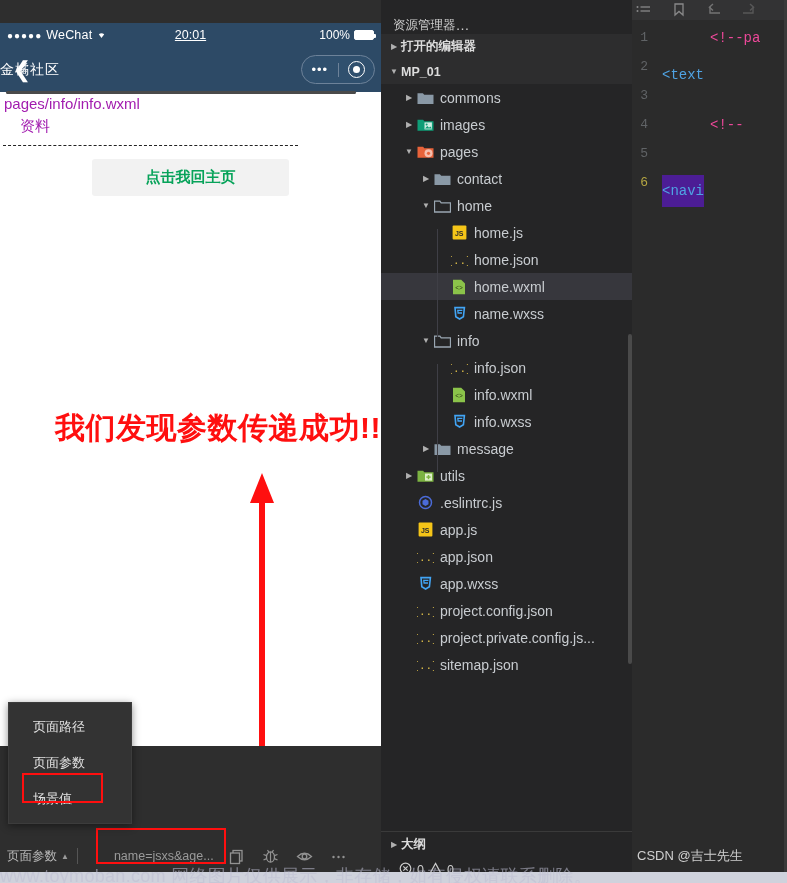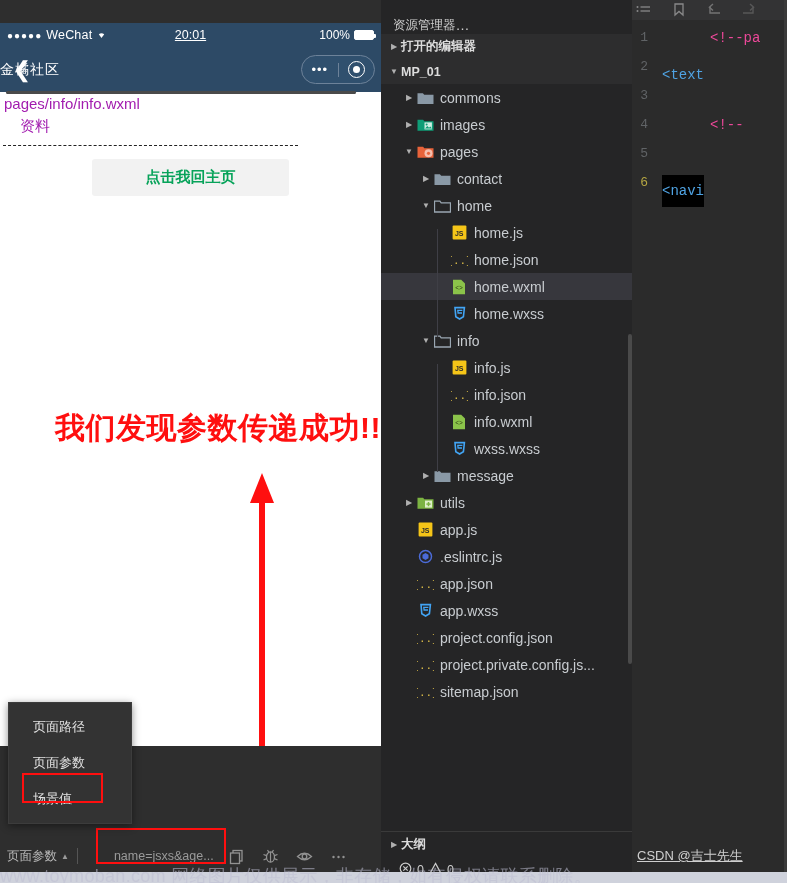--- a/index.html
+++ b/index.html
@@ -104,22 +104,22 @@
   
   .editor { position: absolute; left: 632px; top: 0; width: 155px; height: 883px; background: #2b2b2b; }
   .ed-toolbar { height: 20px; background: #333334; display: flex; align-items: center; gap: 19px; padding-left: 4px; }
   .ed-toolbar .tb { width: 16px; height: 14px; opacity: .62; cursor: pointer; }
   .ed-code { position: relative; padding-top: 3px; font-family: "Liberation Mono", "DejaVu Sans Mono", monospace; font-size: 14px; }
   .cl { height: 29px; display: flex; align-items: center; white-space: nowrap; }
   .ln { width: 30px; text-align: right; padding-right: 14px; color: #606366; font-size: 13px; flex: none; }
   .ln.cur { color: #b5a642; }
   .ctok { color: #ec4899; margin-left: 48px; }
   .ctok-b { color: #4fa3e3; margin-top: 16px; }
-  .selbg { background: #000000; padding: 8px 0; }
-  .csdn { position: absolute; left: 5px; bottom: 18px; color: #cfcfcf; font-size: 13px; white-space: nowrap; text-decoration: underline; }
+  .selbg { background: #4c1d95; padding: 8px 0; }
+  .csdn { position: absolute; left: 5px; bottom: 18px; color: #cfcfcf; font-size: 13px; white-space: nowrap; }
   .ed-rightbar { position: absolute; right: 0; top: 0; width: 3px; height: 883px; background: #3a3a3a; }
 </style>
 </head>
 <body>
 
 <div id="root">
 
   <div class="sim-wrap">
     <div class="sim-topgap"></div>
 
@@ -331,42 +331,31 @@
         </div>
         <div class="row">
           <span style="display:inline-block;width:55px;flex:none"></span>
           <span class="tw"></span>
           <span class="ico">
             <svg width="15" height="15" viewBox="0 0 15 15">
               <path d="M3 1.6 h9.4 l-1 9.2 -3.8 2.2 -3.8-2.2 z" fill="none" stroke="#42a5f5" stroke-width="1.6"></path>
               <path d="M10.4 4.4 h-4.6 l0.3 2.6 h3.9" fill="none" stroke="#42a5f5" stroke-width="1.3"></path>
             </svg>
           </span>
-          <span class="nm">home.wxss</span>
+          <span class="nm">name.wxss</span>
         </div>
         <div class="row">
           <span style="display:inline-block;width:38px;flex:none"></span>
           <span class="tw">▼</span>
           <span class="ico">
             <svg width="17" height="14" viewBox="0 0 17 14">
               <path d="M0.5 2.2 h5.4 l1.3 1.6 h9.3 v9.2 h-16 z" fill="none" stroke="#9aa7b2" stroke-width="1.3"></path>
             </svg>
           </span>
           <span class="nm">info</span>
-        </div>
-        <div class="row">
-          <span style="display:inline-block;width:55px;flex:none"></span>
-          <span class="tw"></span>
-          <span class="ico">
-            <svg width="15" height="15" viewBox="0 0 15 15">
-              <rect x="0.6" y="0.6" width="13.8" height="13.8" rx="1" fill="#f5c518"></rect>
-              <text x="7.2" y="10.6" font-size="7" font-family="Liberation Sans, sans-serif" font-weight="bold" fill="#2b2b2b" text-anchor="middle">JS</text>
-            </svg>
-          </span>
-          <span class="nm">info.js</span>
         </div>
         <div class="row">
           <span style="display:inline-block;width:55px;flex:none"></span>
           <span class="tw"></span>
           <span class="ico">
             <svg width="17" height="15" viewBox="0 0 17 15">
               <text x="8.5" y="11.6" font-size="11" font-family="Liberation Mono, monospace" fill="#e0c04a" text-anchor="middle">{..}</text>
             </svg>
           </span>
           <span class="nm">info.json</span>
@@ -384,21 +373,21 @@
         </div>
         <div class="row">
           <span style="display:inline-block;width:55px;flex:none"></span>
           <span class="tw"></span>
           <span class="ico">
             <svg width="15" height="15" viewBox="0 0 15 15">
               <path d="M3 1.6 h9.4 l-1 9.2 -3.8 2.2 -3.8-2.2 z" fill="none" stroke="#42a5f5" stroke-width="1.6"></path>
               <path d="M10.4 4.4 h-4.6 l0.3 2.6 h3.9" fill="none" stroke="#42a5f5" stroke-width="1.3"></path>
             </svg>
           </span>
-          <span class="nm">wxss.wxss</span>
+          <span class="nm">info.wxss</span>
         </div>
         <div class="row">
           <span style="display:inline-block;width:38px;flex:none"></span>
           <span class="tw">▶</span>
           <span class="ico">
             <svg width="17" height="14" viewBox="0 0 17 14">
               <path d="M0.5 2.2 h5.4 l1.3 1.6 h9.3 v9.2 h-16 z" fill="#8a99a6"></path>
             </svg>
           </span>
           <span class="nm">message</span>
@@ -414,36 +403,36 @@
               <line x1="9.4" y1="8.1" x2="13.6" y2="8.1" stroke="#7cb342" stroke-width="1.5"></line>
             </svg>
           </span>
           <span class="nm">utils</span>
         </div>
         <div class="row">
           <span style="display:inline-block;width:21px;flex:none"></span>
           <span class="tw"></span>
           <span class="ico">
             <svg width="15" height="15" viewBox="0 0 15 15">
+              <circle cx="7.5" cy="7.5" r="6" fill="none" stroke="#4b6bd8" stroke-width="1.5"></circle>
+              <polygon points="7.5,4 10.5,5.8 10.5,9.2 7.5,11 4.5,9.2 4.5,5.8" fill="#4b6bd8"></polygon>
+            </svg>
+          </span>
+          <span class="nm">.eslintrc.js</span>
+        </div>
+        <div class="row">
+          <span style="display:inline-block;width:21px;flex:none"></span>
+          <span class="tw"></span>
+          <span class="ico">
+            <svg width="15" height="15" viewBox="0 0 15 15">
               <rect x="0.6" y="0.6" width="13.8" height="13.8" rx="1" fill="#f5c518"></rect>
               <text x="7.2" y="10.6" font-size="7" font-family="Liberation Sans, sans-serif" font-weight="bold" fill="#2b2b2b" text-anchor="middle">JS</text>
             </svg>
           </span>
           <span class="nm">app.js</span>
-        </div>
-        <div class="row">
-          <span style="display:inline-block;width:21px;flex:none"></span>
-          <span class="tw"></span>
-          <span class="ico">
-            <svg width="15" height="15" viewBox="0 0 15 15">
-              <circle cx="7.5" cy="7.5" r="6" fill="none" stroke="#4b6bd8" stroke-width="1.5"></circle>
-              <polygon points="7.5,4 10.5,5.8 10.5,9.2 7.5,11 4.5,9.2 4.5,5.8" fill="#4b6bd8"></polygon>
-            </svg>
-          </span>
-          <span class="nm">.eslintrc.js</span>
         </div>
         <div class="row">
           <span style="display:inline-block;width:21px;flex:none"></span>
           <span class="tw"></span>
           <span class="ico">
             <svg width="17" height="15" viewBox="0 0 17 15">
               <text x="8.5" y="11.6" font-size="11" font-family="Liberation Mono, monospace" fill="#e0c04a" text-anchor="middle">{..}</text>
             </svg>
           </span>
           <span class="nm">app.json</span>

